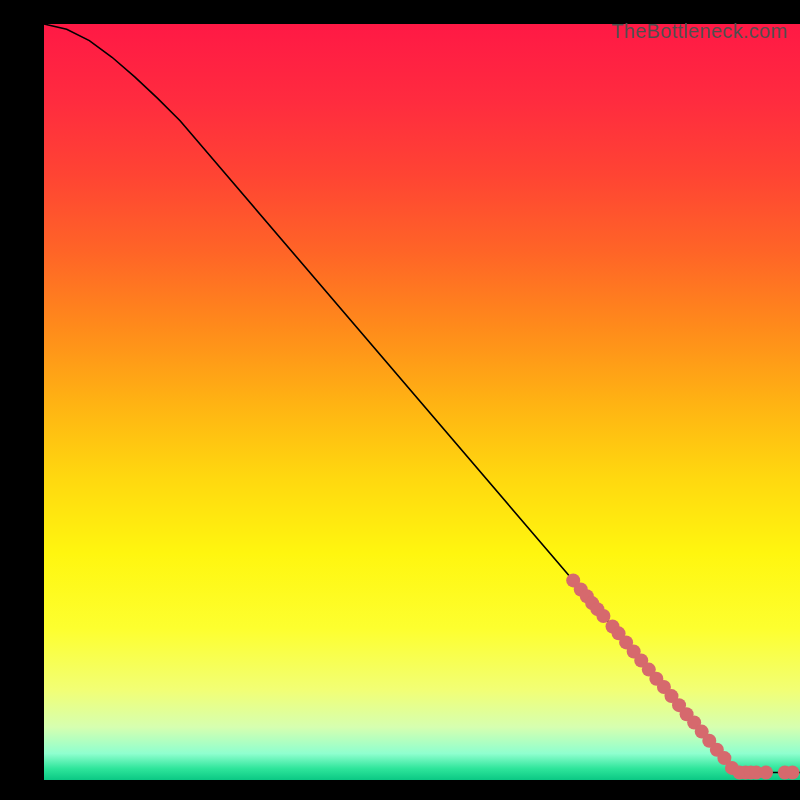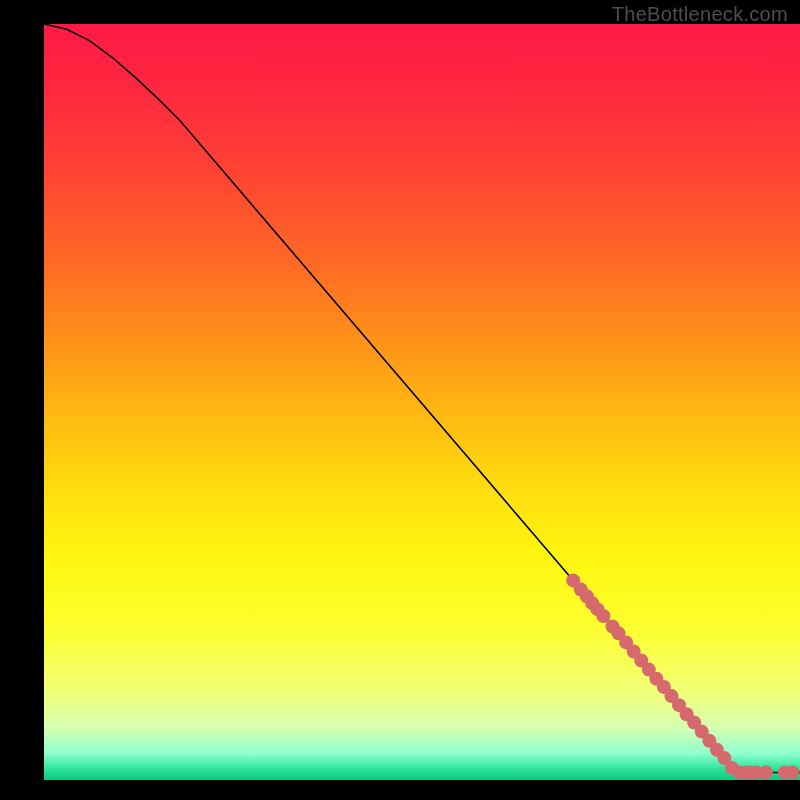--- a/index.html
+++ b/index.html
@@ -1,20 +1,20 @@
 <!DOCTYPE html>
 <html><head>
 <meta charset="utf-8">
 <style>
   * { margin: 0; padding: 0; box-sizing: border-box; }
   html, body { width: 800px; height: 800px; overflow: hidden; background: #000; }
   .wrap { position: relative; width: 800px; height: 800px; }
   .attrib {
     position: absolute;
-    top: 3px;
+    top: 20px;
     right: 12px;
     font-family: Arial, Helvetica, sans-serif;
     font-size: 20px;
     color: #4e4e4e;
     letter-spacing: 0.3px;
     z-index: 10;
   }
   svg { display: block; }
 </style>
 </head>

